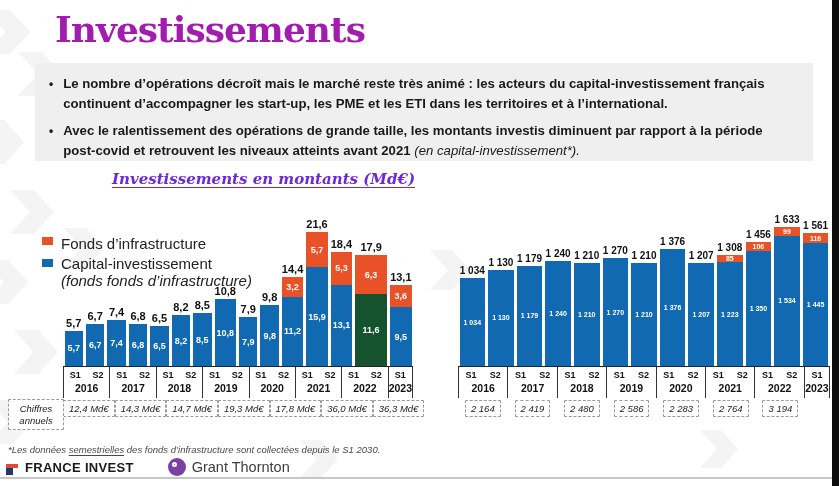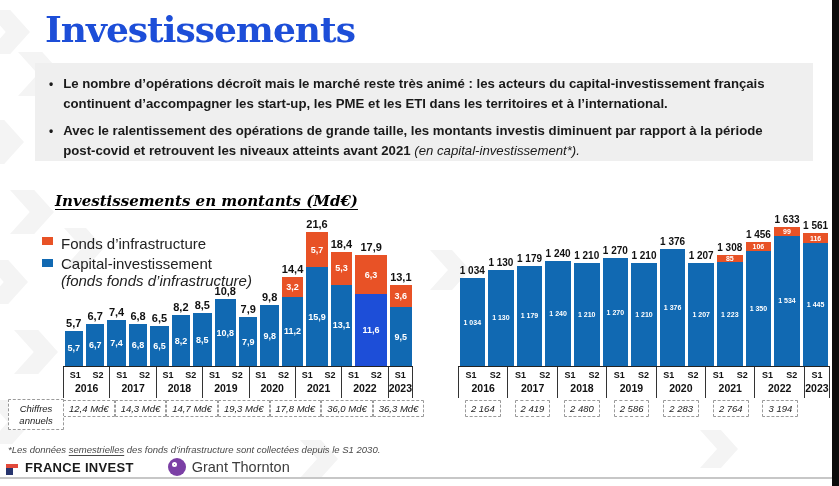--- a/index.html
+++ b/index.html
@@ -6,35 +6,35 @@
   body { font-family:"Liberation Sans", sans-serif; background:#fff; }
   #stage { position:relative; width:839px; height:486px; background:#fff; overflow:hidden; }
 
   
   .chev { position:absolute; background:#f4f4f4; z-index:0;
           clip-path:polygon(0 0,55% 0,100% 50%,55% 100%,0 100%,45% 50%); }
 
   .content { position:absolute; inset:0; z-index:1; }
 
   
-  .page-title { position:absolute; left:45px; top:8px; font-family:"DejaVu Serif", serif;
-    font-weight:bold; font-size:36px; color:#1d4ed8; letter-spacing:-1px; }
+  .page-title { position:absolute; left:55px; top:8px; font-family:"DejaVu Serif", serif;
+    font-weight:bold; font-size:36px; color:#a21caf; letter-spacing:-1px; }
 
   
   .bullet-panel { position:absolute; left:35px; top:63px; width:778px; height:98px;
     background:#efefef; padding:11px 16px 8px 14px; }
   .bullet { display:flex; gap:10px; font-size:13.2px; font-weight:bold; color:#1a1a1a;
     line-height:1.55; margin-bottom:6px; }
   .bullet .dot { font-size:12px; line-height:1.7; }
   .bullet .it { font-style:italic; font-weight:normal; }
 
   
-  .chart-title { position:absolute; top:170px; text-align:left;
+  .chart-title { position:absolute; top:170px; text-align:right;
     font-family:"DejaVu Serif", serif; font-style:italic; font-weight:bold; font-size:15px;
-    color:#000000; text-decoration:underline; text-underline-offset:3px;margin-top:22px; }
+    color:#6d28d9; text-decoration:underline; text-underline-offset:3px; }
   #title-left  { left:55px;  width:360px; }
   #title-right { left:455px; width:378px; }
 
   
   .legend { position:absolute; left:42px; top:197px; font-size:15px; color:#222;margin-top:38px; }
   .legend-row { display:flex; gap:8px; margin-bottom:3px; }
   .swatch { width:11px; height:8px; margin-top:2px; flex:0 0 11px; }
   .legend .sub { font-style:italic; }
 
   
@@ -228,21 +228,21 @@
             </div>
             <div class="seg blue" style="height: 81.22px; background: rgb(17, 105, 178);">
               <div class="seg-label">13,1</div>
             </div>
           </div>
           <div class="bar-cell">
             <div class="total-label">17,9</div>
             <div class="seg orange" style="height: 39.06px; background: rgb(232, 82, 38);">
               <div class="seg-label">6,3</div>
             </div>
-            <div class="seg blue" style="height: 71.92px; background: #1d4ed8; padding-left: 32px;">
+            <div class="seg blue" style="height: 71.92px; background: #14532d; padding-left: 32px;">
               <div class="seg-label">11,6</div>
             </div>
           </div>
           <div class="bar-cell">
             <div class="total-label">13,1</div>
             <div class="seg orange" style="height: 22.32px; background: rgb(232, 82, 38);">
               <div class="seg-label">3,6</div>
             </div>
             <div class="seg blue" style="height: 58.9px; background: rgb(17, 105, 178);">
               <div class="seg-label">9,5</div>

